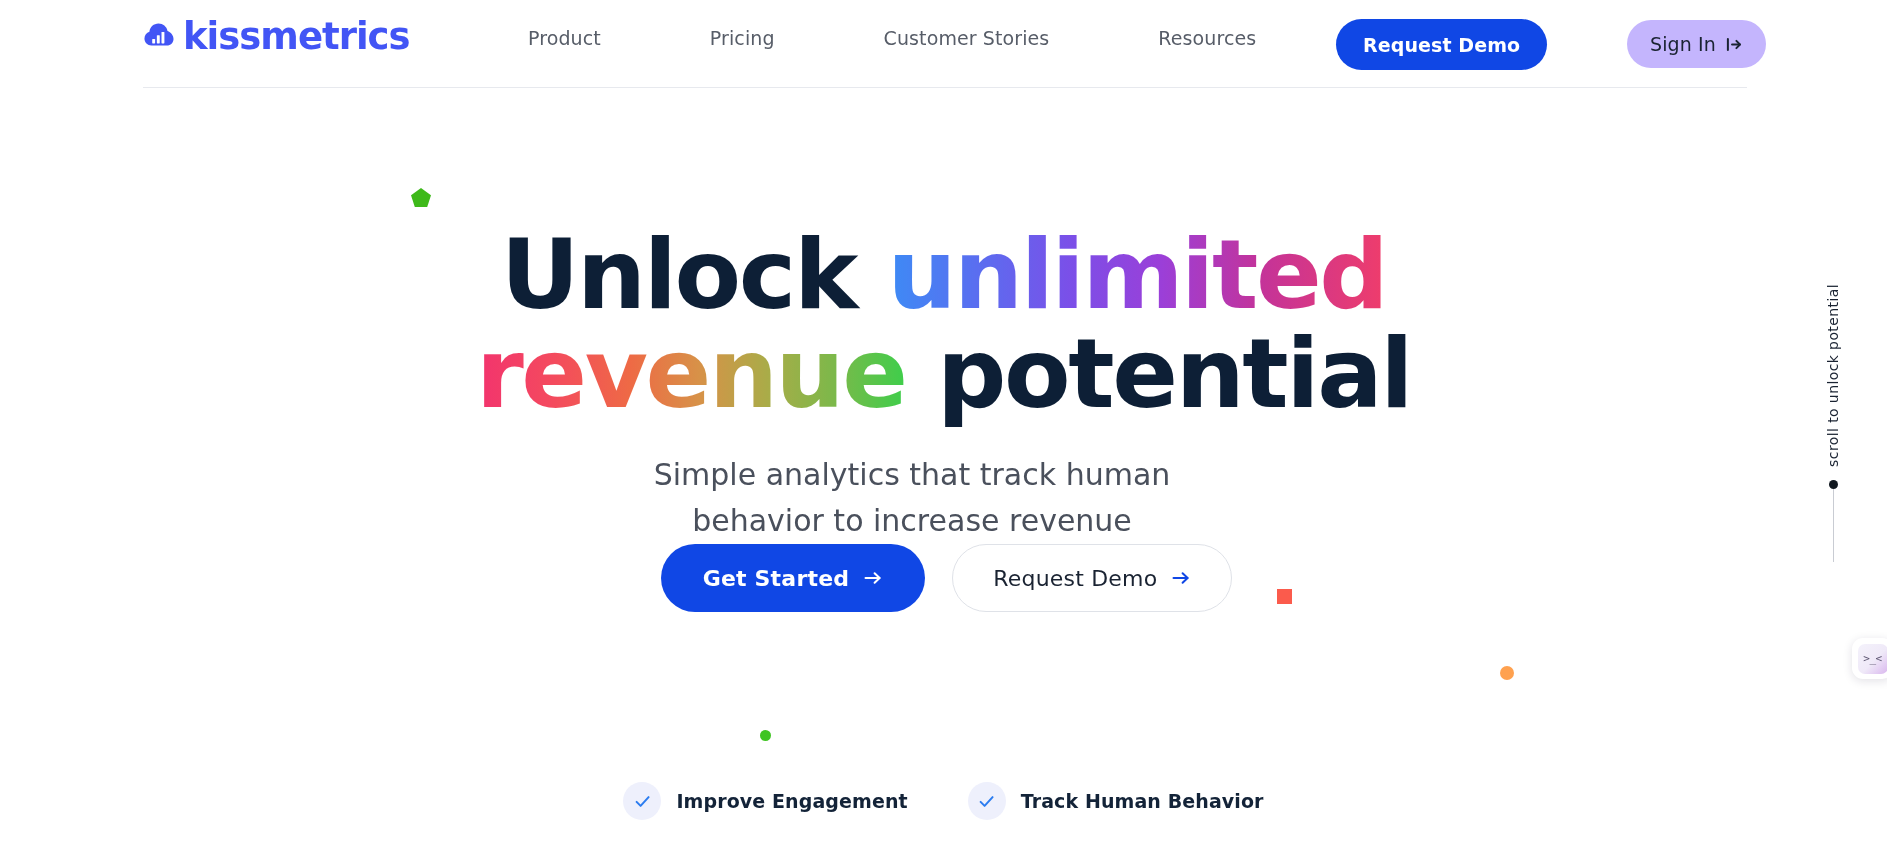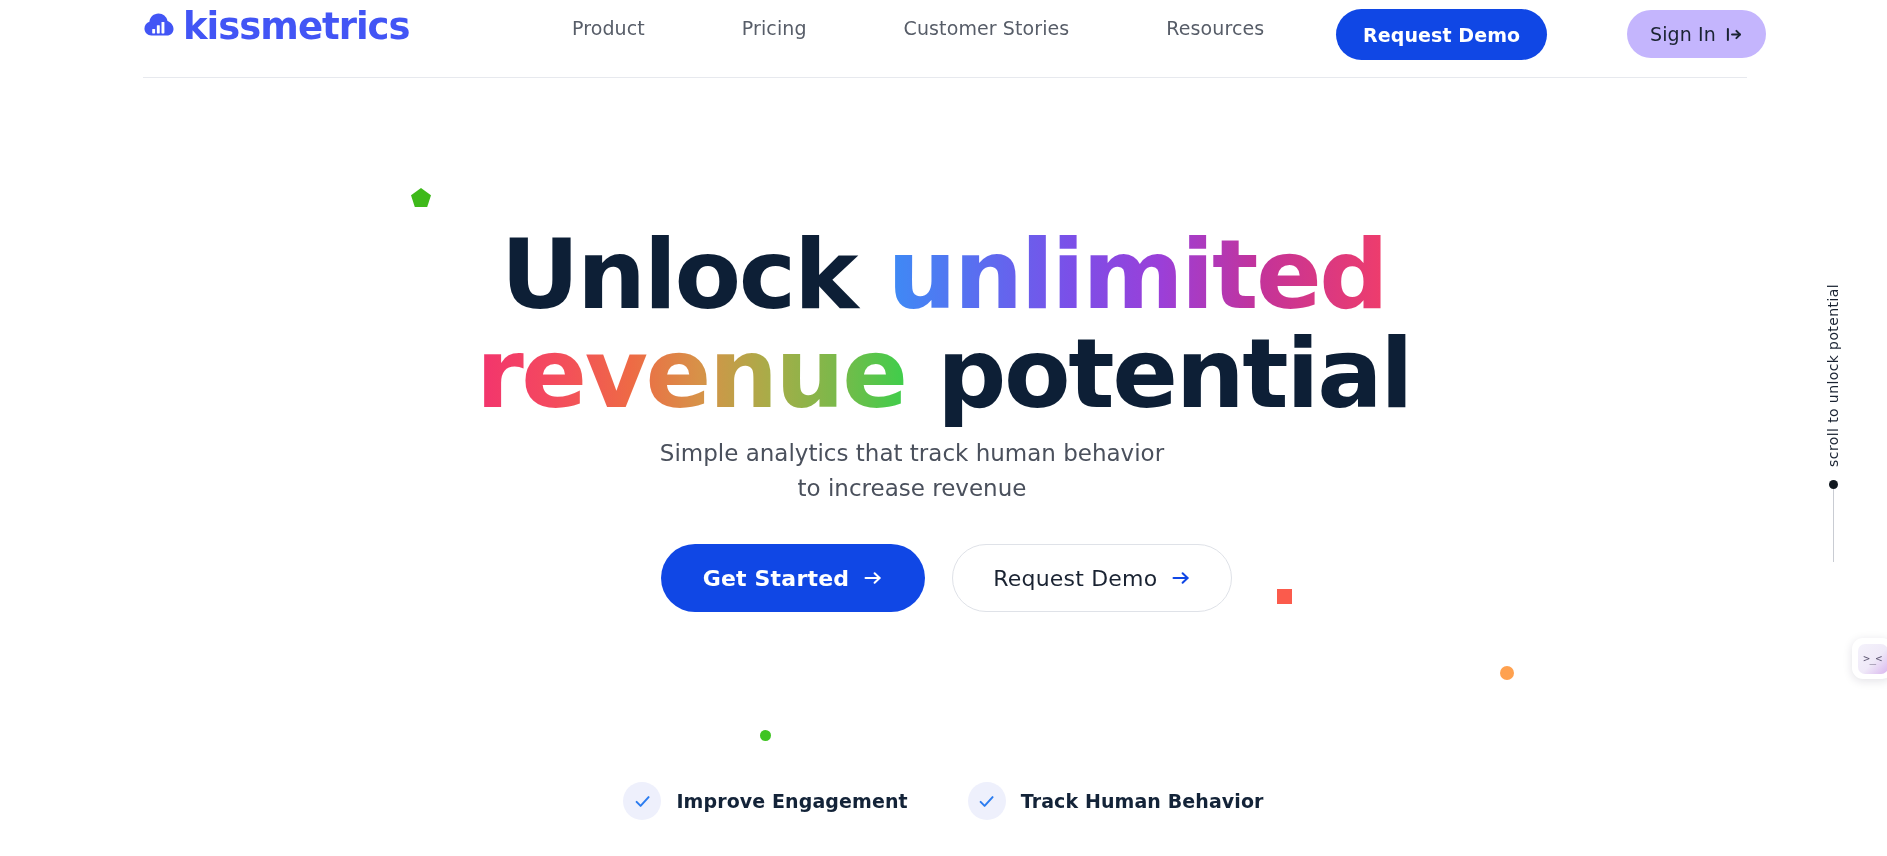--- a/index.html
+++ b/index.html
@@ -19,21 +19,21 @@
     background: #ffffff;
   }
 
   
   .header {
     position: absolute;
     top: 0; left: 0;
     width: 1887px;
     height: 68px;
     display: flex;
-    align-items: center;
+    align-items: flex-start;
   }
   .header-inner {
     position: relative;
     width: 1887px;
     height: 88px;
   }
   .header-rule {
     position: absolute;
     left: 143px;
     top: 87px;
@@ -56,25 +56,25 @@
     font-size: 37px;
     font-weight: 700;
     letter-spacing: -1.0px;
     color: #4255f5;
     line-height: 1;
     font-family: "DejaVu Sans", sans-serif;
   }
 
   .nav {
     position: absolute;
-    left: 572px;
+    left: 528px;
     top: 27px;
     display: flex;
     align-items: center;
-    gap: 0px;
+    gap: 12px;
   }
   .nav-item {
     font-size: 19px;
     color: #575d68;
     letter-spacing: 0.1px;
     cursor: pointer;
     white-space: nowrap;
     font-family: "DejaVu Sans", sans-serif;
   }
   .nav-item + .nav-item { margin-left: 97px; }
@@ -160,24 +160,24 @@
     -webkit-background-clip: text;
     background-clip: text;
     -webkit-text-fill-color: transparent;
     color: transparent;
   }
 
   .subhead {
     position: absolute;
     left: 50%;
     transform: translateX(-50%);
-    top: 348px;
+    top: 364px;
     width: 520px;
     text-align: center;
-    font-size: 23px;
+    font-size: 30px;
     line-height: 1.52;
     color: #4a505c;
     font-family: "DejaVu Sans", sans-serif;
   }
 
   .cta-row {
     position: absolute;
     left: 0;
     top: 456px;
     width: 1887px;

